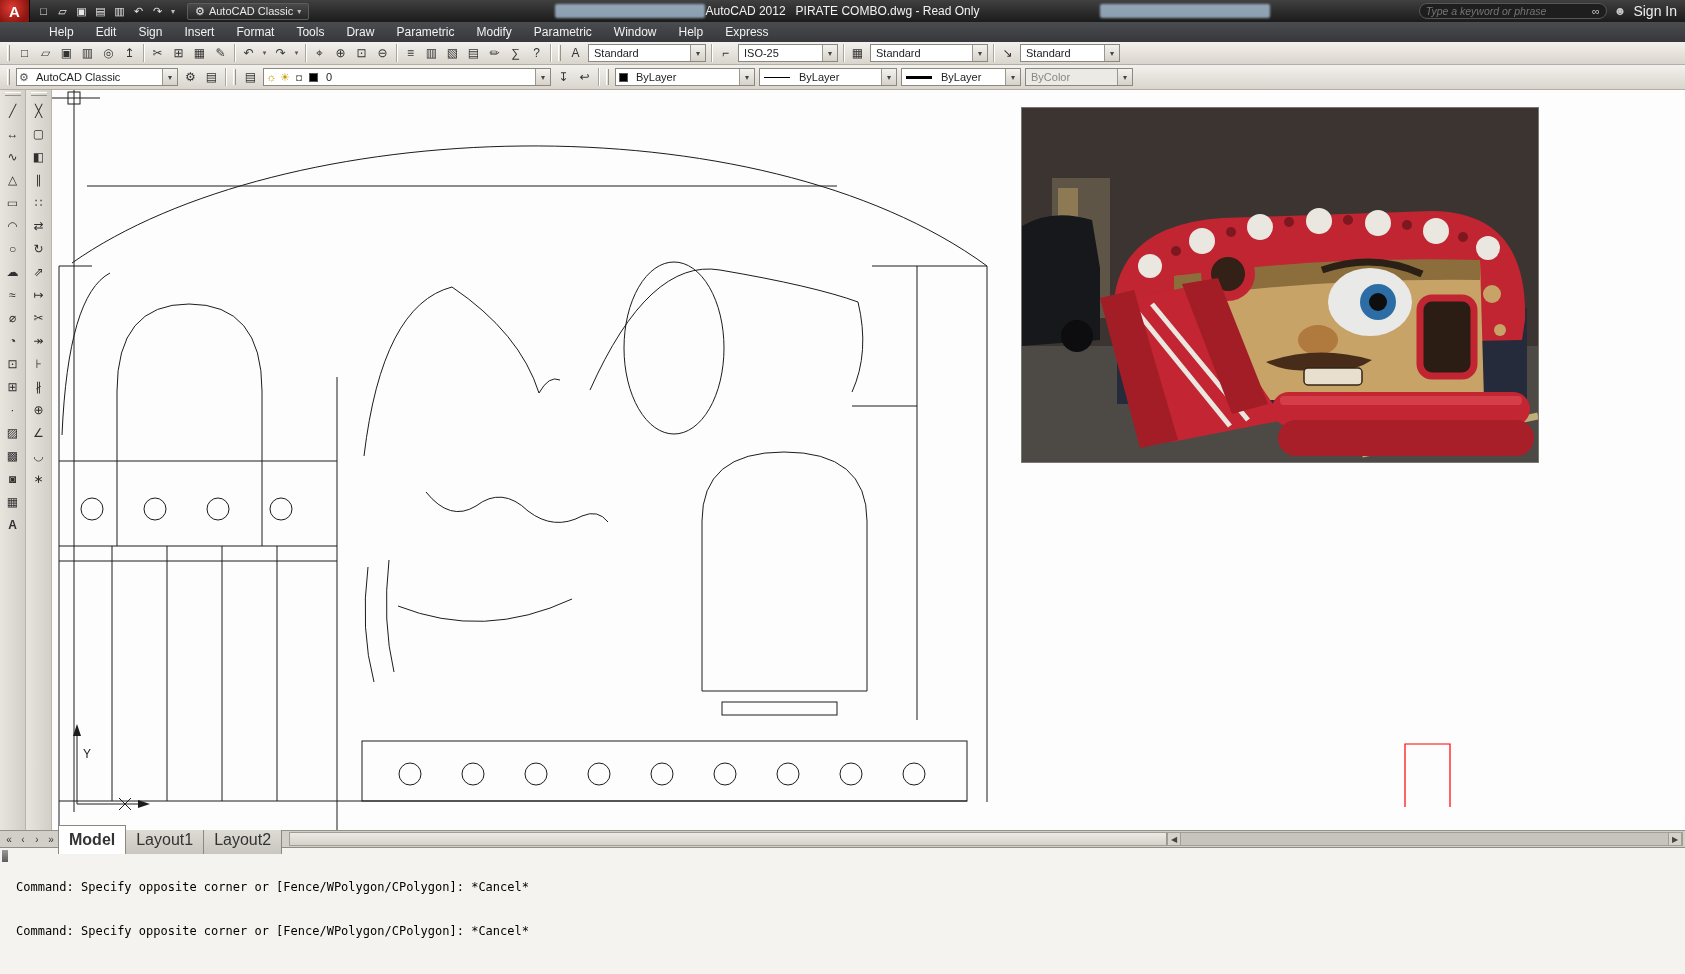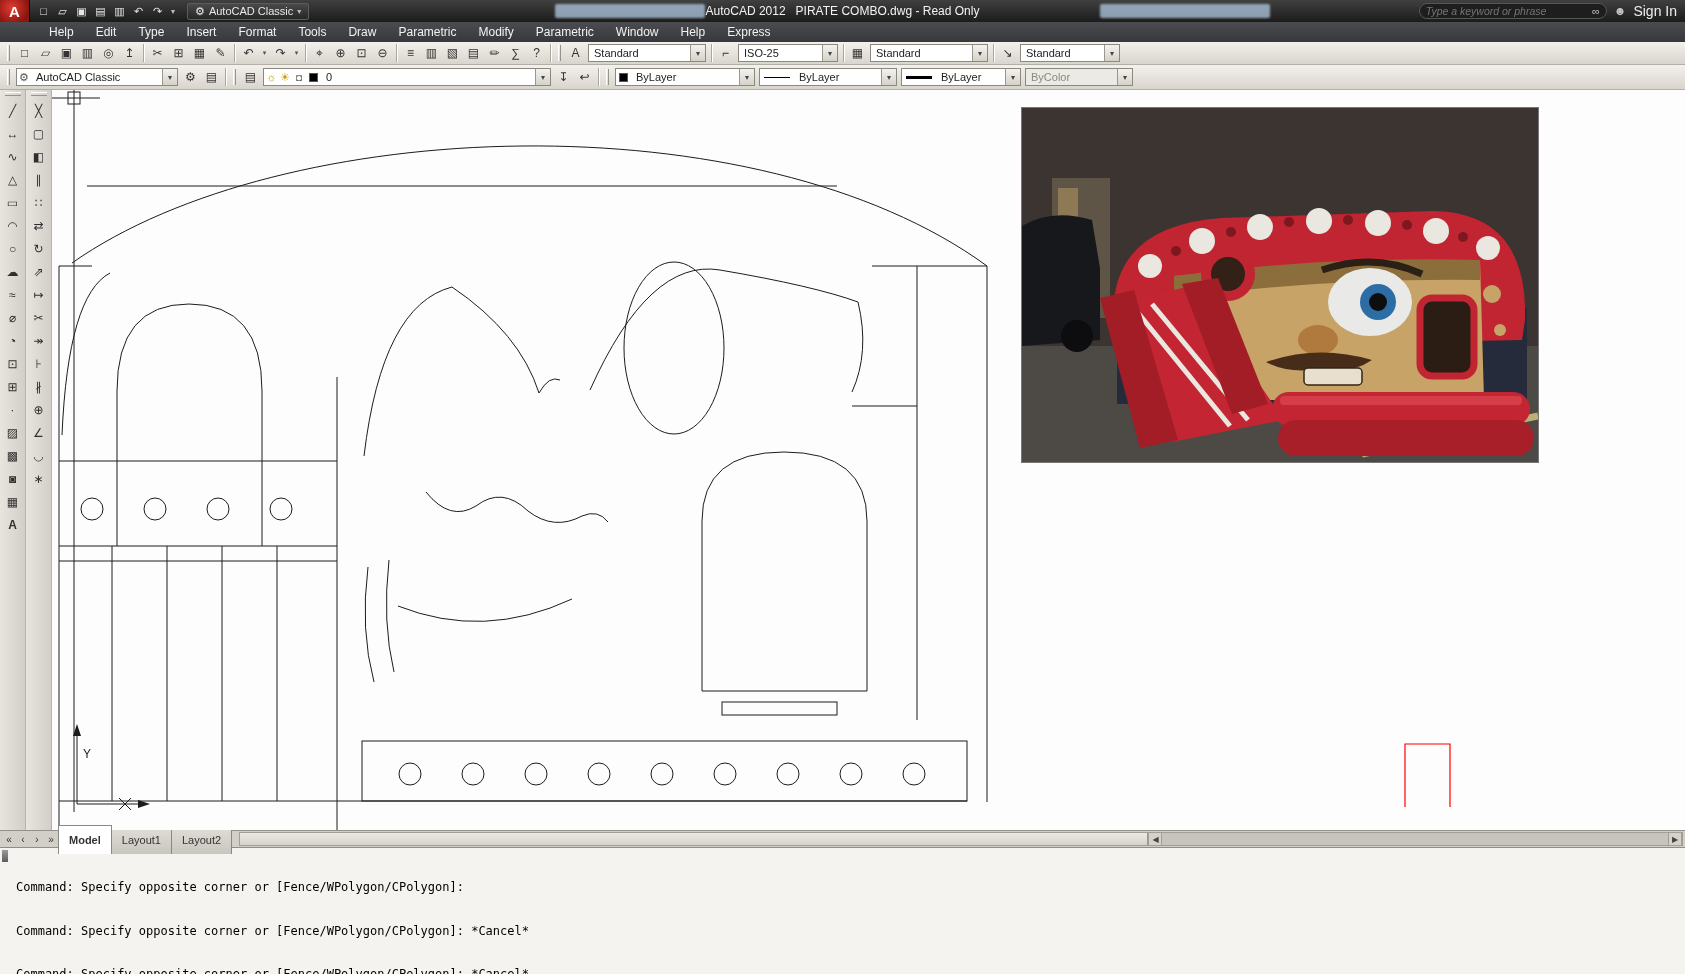--- a/index.html
+++ b/index.html
@@ -52,21 +52,21 @@
   .palette{width:26px;background:linear-gradient(90deg,#e8e5df,#d2cfc8);border-right:1px solid #b7b4ac;display:flex;flex-direction:column;align-items:center;padding-top:2px;}
   .pgrip{width:16px;height:4px;border-top:1px solid #fff;border-bottom:1px solid #96938b;margin-bottom:3px;}
   .pbtn{width:22px;height:23px;display:flex;align-items:center;justify-content:center;font-size:12px;color:#2f2f2f;flex:0 0 auto;}
   .canvas{flex:1;position:relative;background:#fdfdfd;overflow:hidden;}
   .drawing{position:absolute;left:0;top:0;}
   .photo{position:absolute;left:970px;top:18px;box-shadow:0 0 0 1px #777;}
 
   
   .tabsrow{height:17px;background:#d2cfc8;border-top:1px solid #94918a;display:flex;align-items:center;font-size:11px;padding-left:2px;}
   .nv{width:14px;height:14px;display:flex;align-items:center;justify-content:center;font-size:10px;color:#333;}
-  .tab{height:20px;padding:14px 10px;display:flex;align-items:center;border:1px solid #8b887f;border-bottom:none;background:linear-gradient(#e2dfd8,#c9c6bf);margin-right:-1px;font-size:11px;color:#333;}
+  .tab{height:20px;padding:14px 10px;display:flex;align-items:center;border:1px solid #8b887f;border-bottom:none;background:linear-gradient(#e2dfd8,#c9c6bf);margin-right:-1px;font-size:16px;color:#333;}
   .tab.active{background:#fff;font-weight:bold;z-index:2;}
   .hscroll{flex:1;height:14px;margin:0 2px 0 8px;background:#c7c4bd;border:1px solid #a19e96;display:flex;align-items:stretch;}
   .hthumb{width:63%;background:linear-gradient(#eceae6,#d5d2cb);border-right:1px solid #9a978e;}
   .hfill{flex:1;}
   .sarr{width:14px;display:flex;align-items:center;justify-content:center;font-size:8px;color:#444;background:#d5d2cb;border-left:1px solid #a19e96;border-right:1px solid #a19e96;}
 
   
   .cmd{height:127px;background:#f4f3f0;border-top:1px solid #8f8d86;display:flex;font-family:"DejaVu Sans Mono","Liberation Mono",monospace;}
   .cgrip{width:6px;height:12px;background:linear-gradient(#9a9a9a,#5c5c5c);margin:2px;flex:0 0 auto;}
   .clines{padding:3px 6px;font-size:12px;line-height:14.5px;color:#000;white-space:pre;}
@@ -102,21 +102,21 @@
         <span class="binocs">∞</span>
       </span>
       <span class="user">☻</span>
       <span class="signin">Sign In</span>
     </div>
   </header>
 
   <nav class="menubar">
     <span class="menu">Help</span>
     <span class="menu">Edit</span>
-    <span class="menu">Type</span>
+    <span class="menu">Sign</span>
     <span class="menu">Insert</span>
     <span class="menu">Format</span>
     <span class="menu">Tools</span>
     <span class="menu">Draw</span>
     <span class="menu">Parametric</span>
     <span class="menu">Modify</span>
     <span class="menu">Parametric</span>
     <span class="menu">Window</span>
     <span class="menu">Help</span>
     <span class="menu">Express</span>
@@ -391,20 +391,19 @@
       <span class="hthumb"></span>
       <span class="sarr">◀</span>
       <span class="hfill"></span>
       <span class="sarr">▶</span>
     </span>
   </div>
 
   <div class="cmd">
     <div class="cgrip"></div>
     <div class="clines">
-      <div>Command: Specify opposite corner or [Fence/WPolygon/CPolygon]:</div>
       <div>Command: Specify opposite corner or [Fence/WPolygon/CPolygon]: *Cancel*</div>
       <div>Command: Specify opposite corner or [Fence/WPolygon/CPolygon]: *Cancel*</div>
       
     </div>
   </div>
 
 </div>
 
 </body></html>

